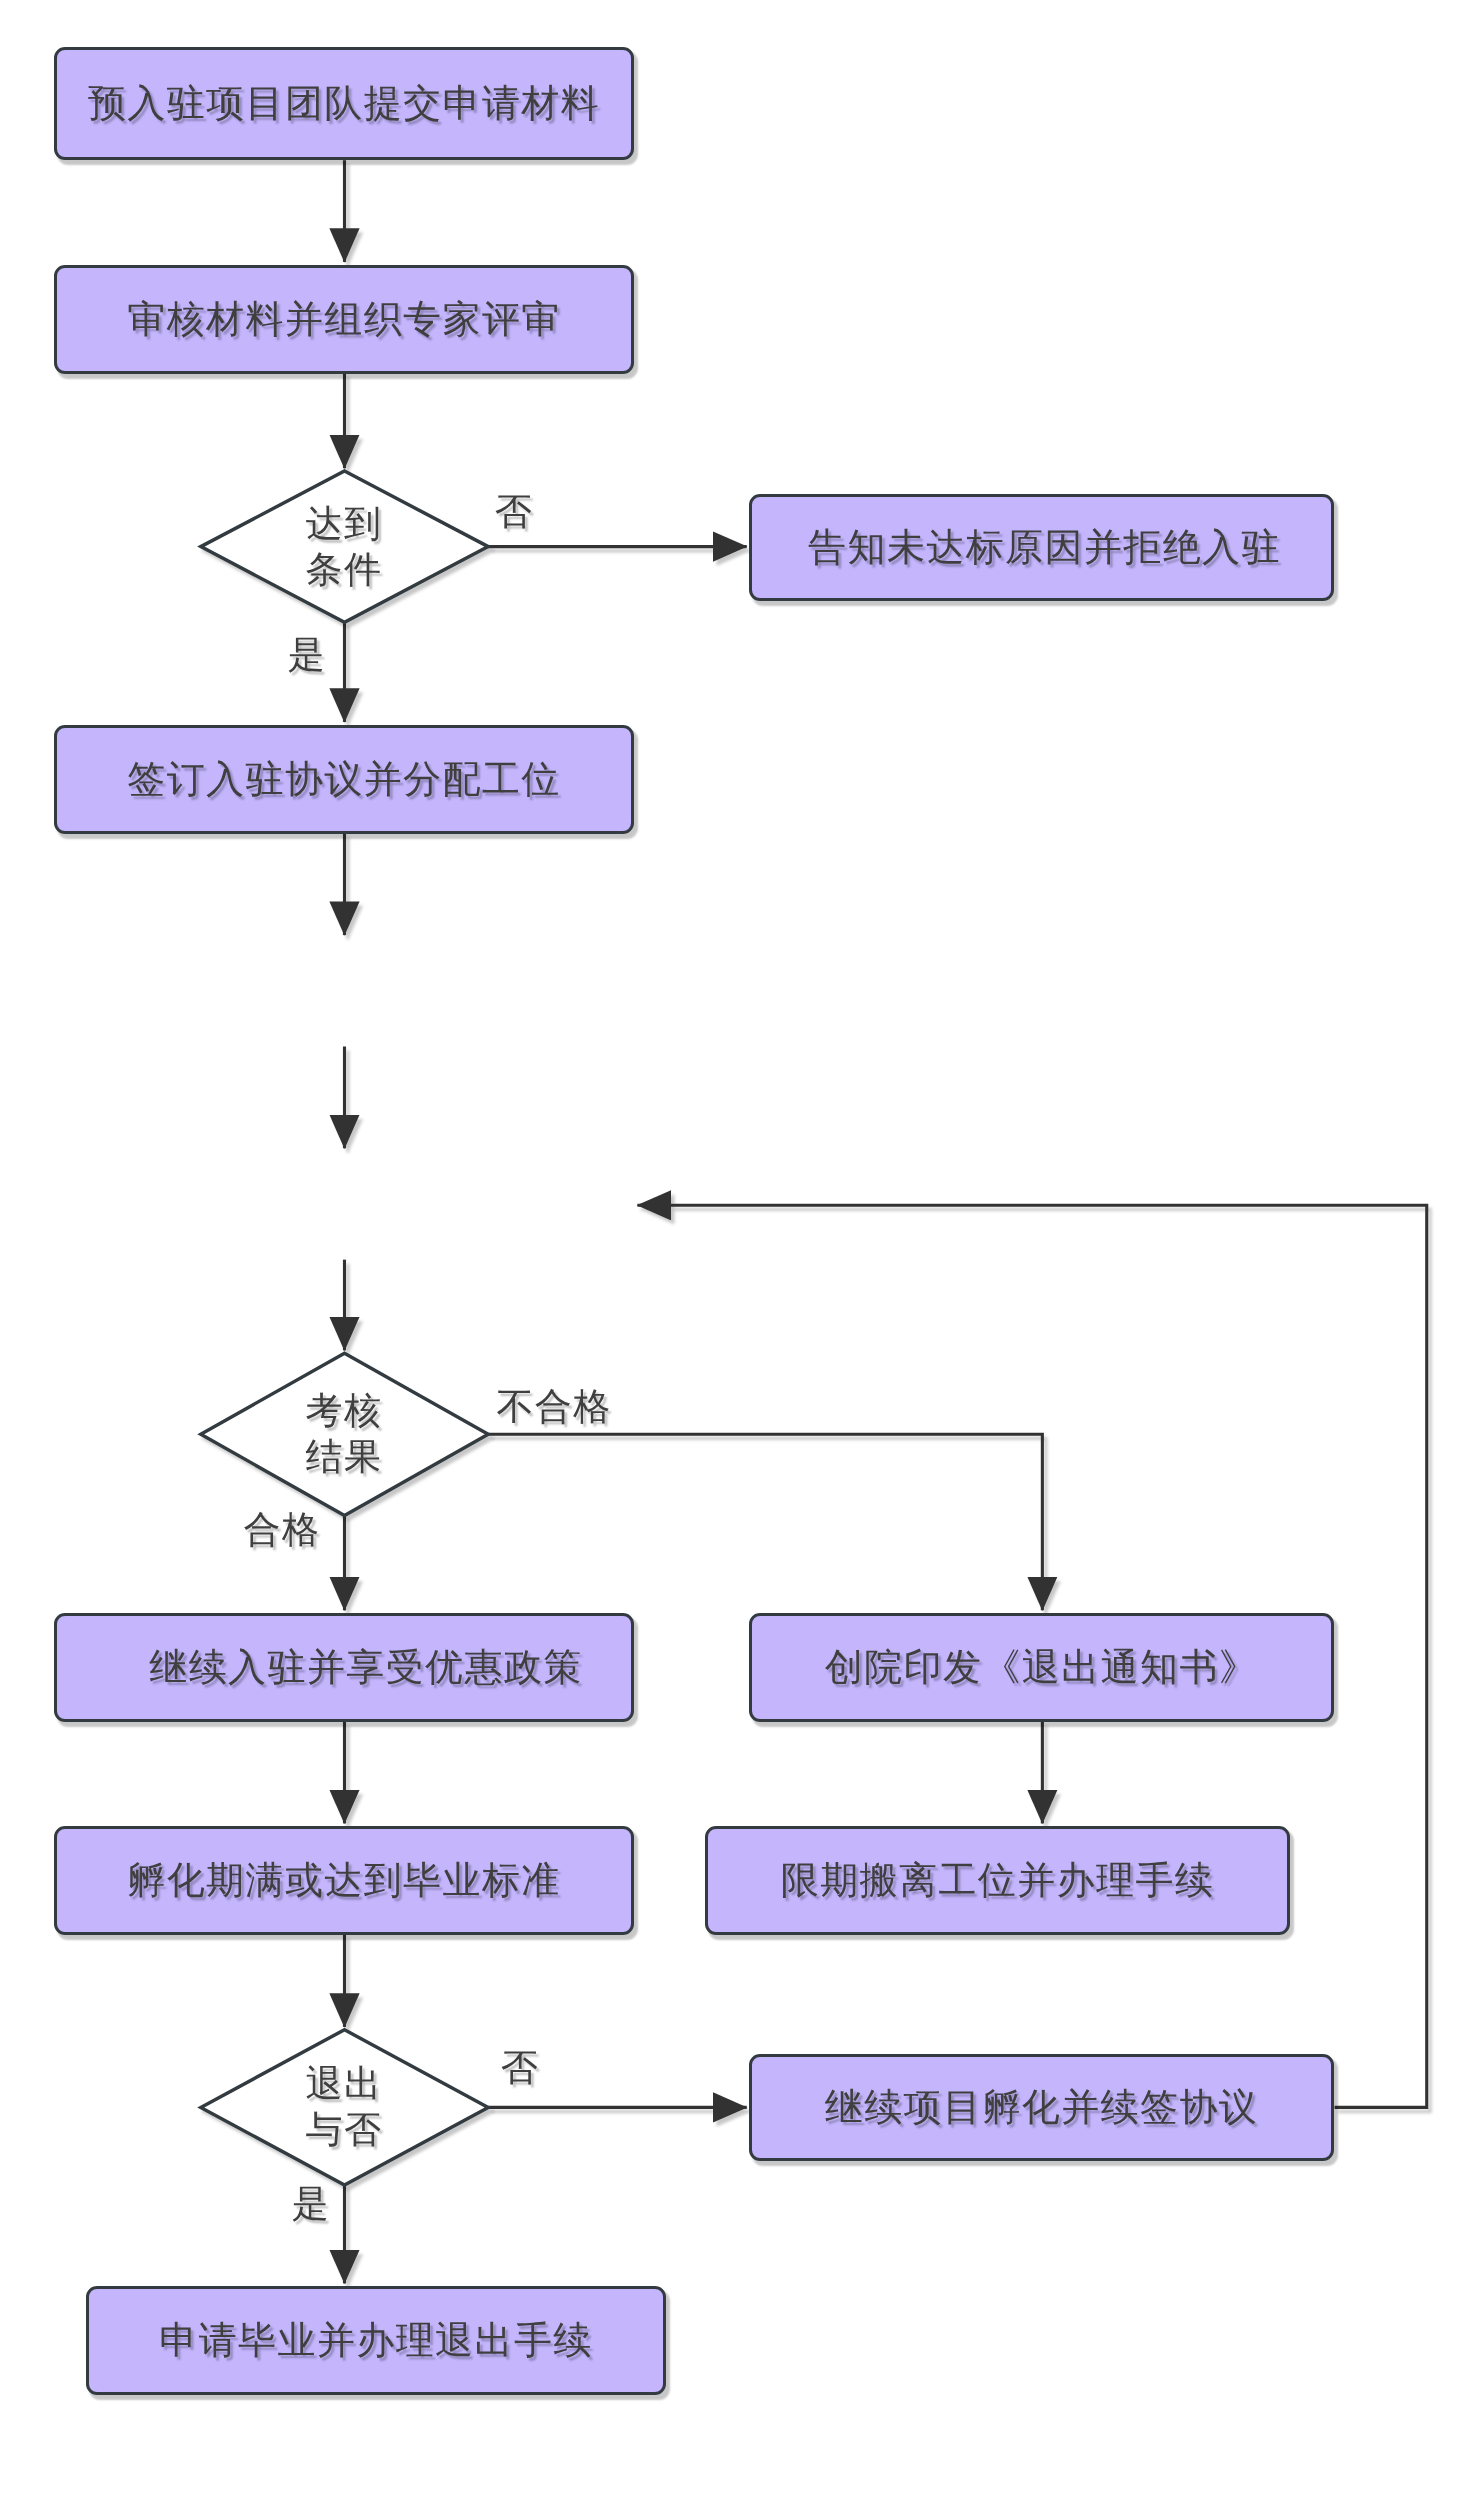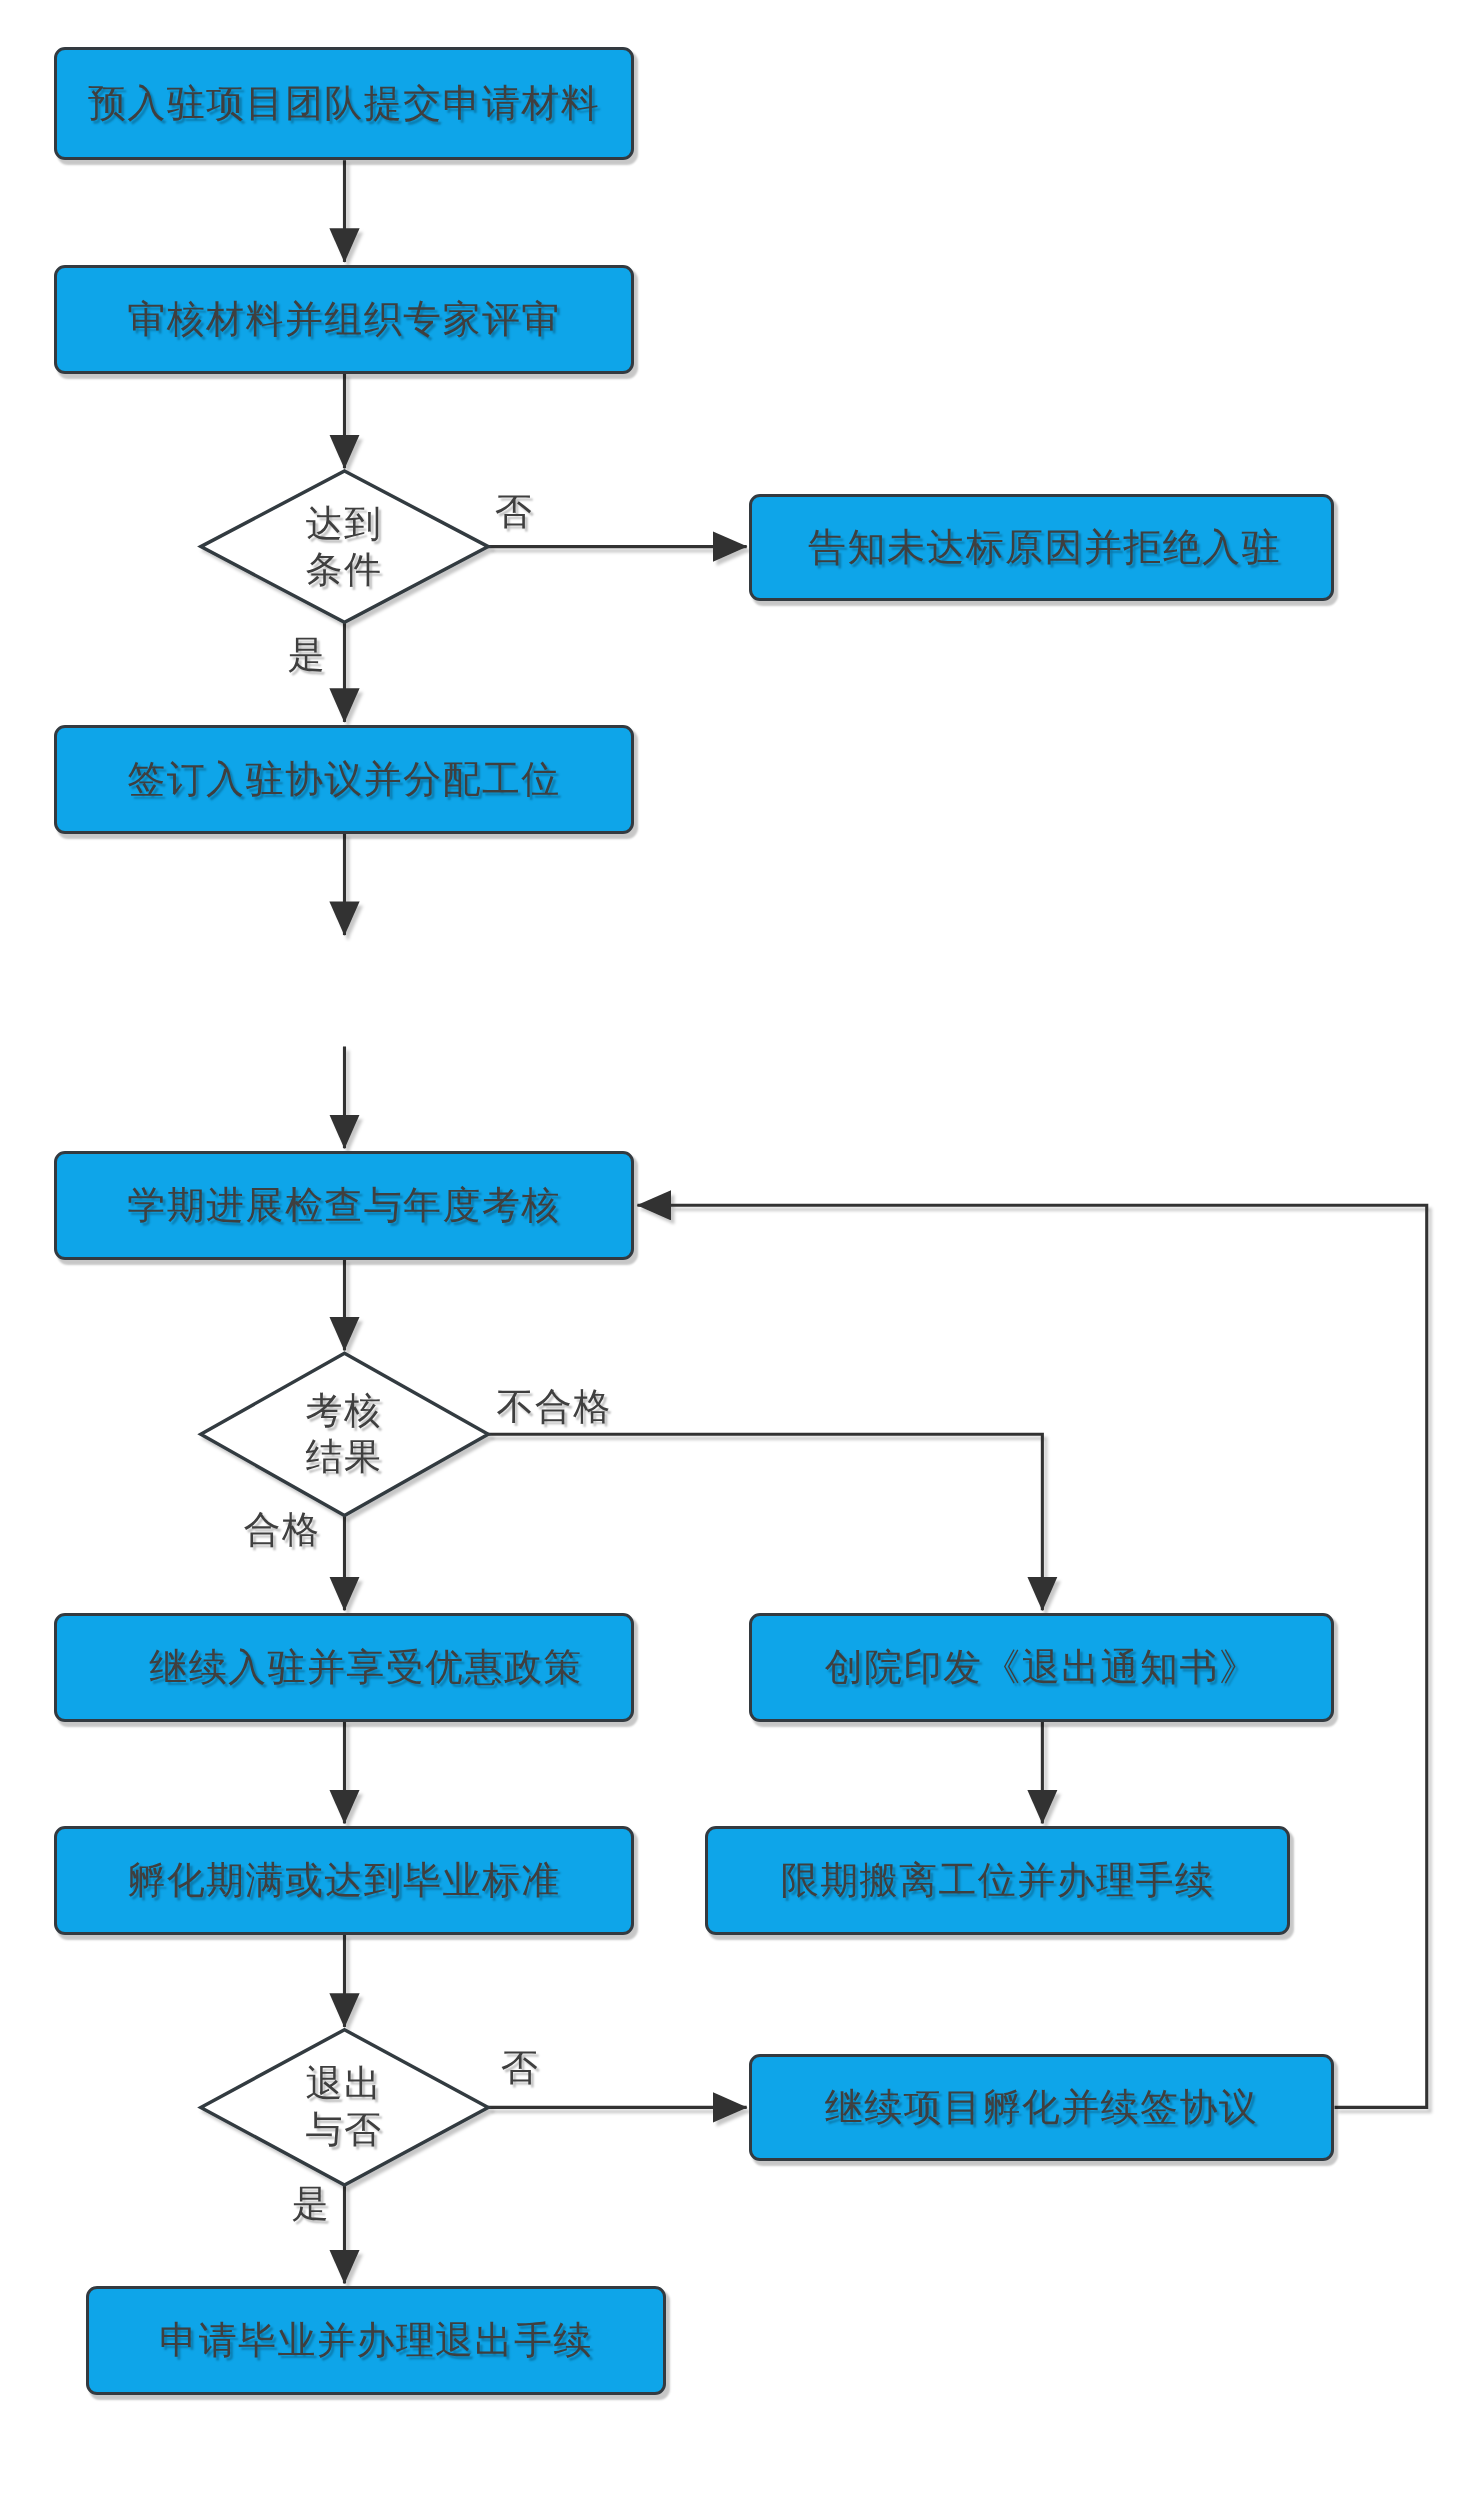--- a/index.html
+++ b/index.html
@@ -8,21 +8,21 @@
     width: 1479px;
     height: 2500px;
     background: #ffffff;
     font-family: "Liberation Sans", "DejaVu Sans", sans-serif;
     overflow: hidden;
   }
   .layer { position: absolute; left: 0; top: 0; }
   .pbox {
     position: absolute;
     box-sizing: border-box;
-    background: #0ea5e9;
+    background: #c4b5fd;
     border: 3.4px solid #333a40;
     border-radius: 11px;
     display: flex;
     align-items: center;
     justify-content: center;
     box-shadow: 3.4px 4.1px 2.1px rgba(0,0,0,0.22);
   }
   .pbox span, .dlabel, .elabel {
     color: #3f3f3f;
     font-size: 38px;
@@ -91,23 +91,20 @@
   </div>
   <div class="pbox" style="left:54px;  top:265px;  width:580px; height:109px;">
     <span>审核材料并组织专家评审</span>
   </div>
   <div class="pbox" style="left:749px; top:494px; width:585px; height:107px;padding-left:6px;">
     <span>告知未达标原因并拒绝入驻</span>
   </div>
   <div class="pbox" style="left:54px;  top:725px; width:580px; height:109px;">
     <span>签订入驻协议并分配工位</span>
   </div>
-  <div class="pbox" style="left:54px;  top:1151px; width:580px; height:109px;">
-    <span>学期进展检查与年度考核</span>
-  </div>
   <div class="pbox" style="left:54px;  top:1613px; width:580px; height:109px;padding-left:44px;">
     <span>继续入驻并享受优惠政策</span>
   </div>
   <div class="pbox" style="left:749px; top:1613px; width:585px; height:109px;">
     <span>创院印发《退出通知书》</span>
   </div>
   <div class="pbox" style="left:54px;  top:1826px; width:580px; height:109px;">
     <span>孵化期满或达到毕业标准</span>
   </div>
   <div class="pbox" style="left:705px; top:1826px; width:585px; height:109px;">

